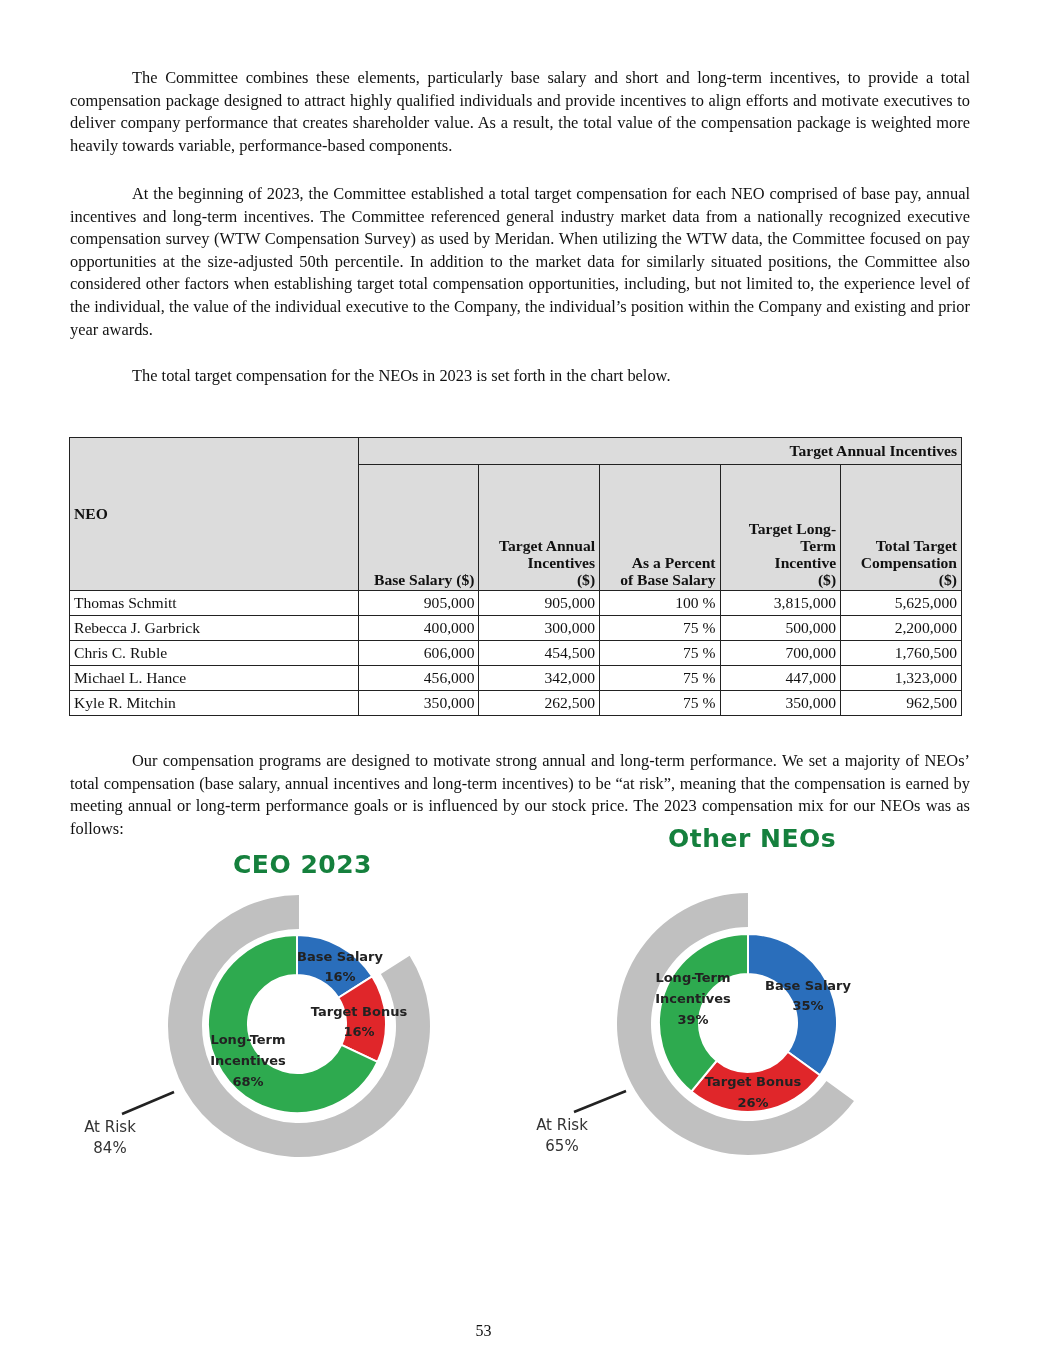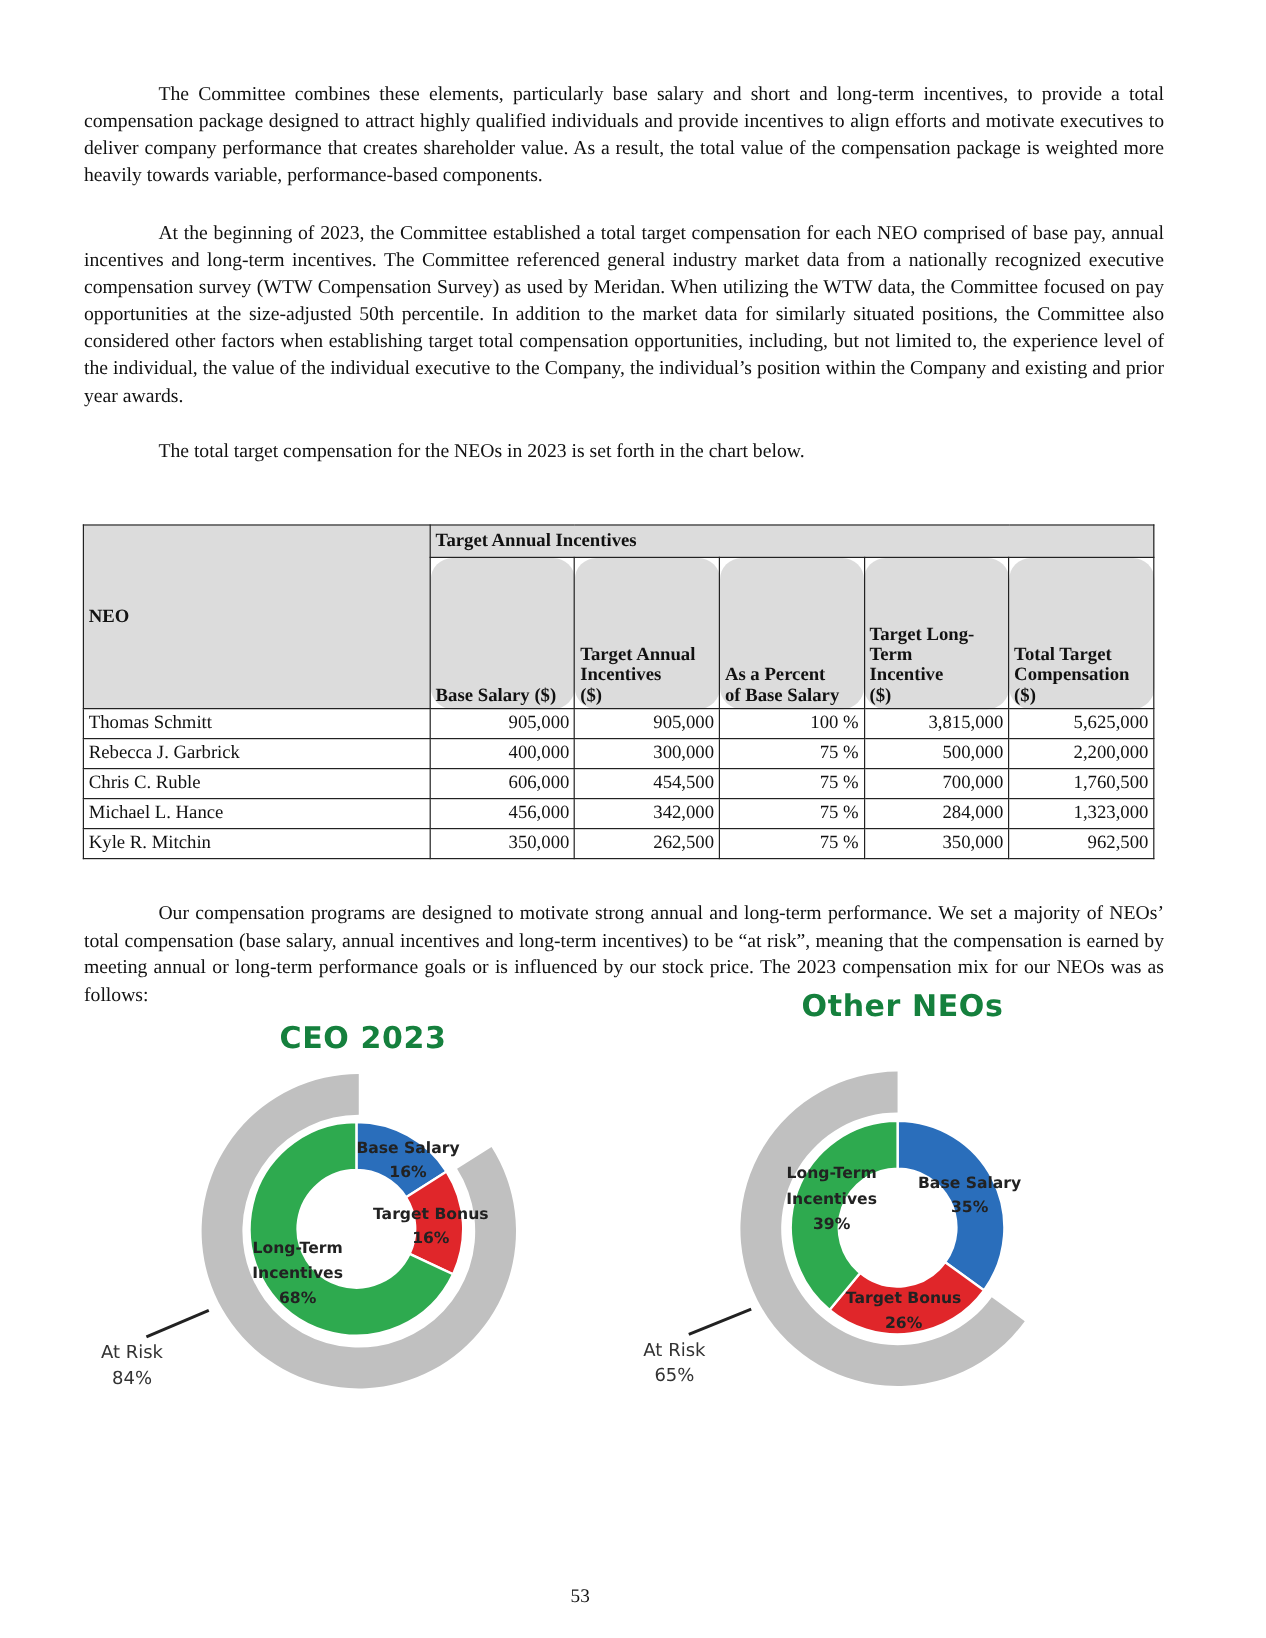--- a/index.html
+++ b/index.html
@@ -9,24 +9,24 @@
           text-align: justify; text-indent: 62px; margin: 0; }
   #p1 { top: 67px; }
   #p2 { top: 183px; }
   #p3 { top: 365px; }
   #p4 { top: 750px; }
 
   table.comp { position: absolute; left: 69px; top: 437px; width: 893px;
                border-collapse: collapse; font-size: 15.6px; }
   table.comp td, table.comp th { border: 1.5px solid #222; padding: 0 4px; }
   table.comp thead th { background: #dcdcdc; font-weight: bold; line-height: 17px;
-                        vertical-align: bottom; text-align: left; padding-bottom: 2px; }
+                        vertical-align: bottom; text-align: right; padding-bottom: 2px; }
   table.comp thead th.neo { text-align: left; }
   table.comp thead tr.top th { height: 24px; vertical-align: middle; }
-  table.comp thead tr.sub th { height: 123px; border-radius: 18px; }
+  table.comp thead tr.sub th { height: 123px; }
   table.comp tbody td { height: 24px; line-height: 24px; text-align: right; padding: 0 4px; }
   table.comp tbody td.name { text-align: left; }
   .c-neo { width: 282px; } .c-bs { width: 112px; } .c-tai { width: 112px; }
   .c-pct { width: 112px; } .c-lti { width: 112px; } .c-tot { width: 112px; }
 
   .chart-title { position: absolute; font-family: "DejaVu Sans", sans-serif; font-weight: bold;
                  font-size: 25px; color: #15803d; letter-spacing: 0.5px; }
   svg.donut { position: absolute; left: 0; top: 0; overflow: visible; }
   .seg-label { font-family: "DejaVu Sans", sans-serif; font-size: 13px; fill: #222; font-weight: 600; }
   .risk-label { position: absolute; font-family: "DejaVu Sans", sans-serif; font-size: 15px;
@@ -85,21 +85,21 @@
       <td>454,500</td>
       <td>75 %</td>
       <td>700,000</td>
       <td>1,760,500</td>
     </tr>
     <tr>
       <td class="name">Michael L. Hance</td>
       <td>456,000</td>
       <td>342,000</td>
       <td>75 %</td>
-      <td>284,000</td>
+      <td>447,000</td>
       <td>1,323,000</td>
     </tr>
     <tr>
       <td class="name">Kyle R. Mitchin</td>
       <td>350,000</td>
       <td>262,500</td>
       <td>75 %</td>
       <td>350,000</td>
       <td>962,500</td>
     </tr>

